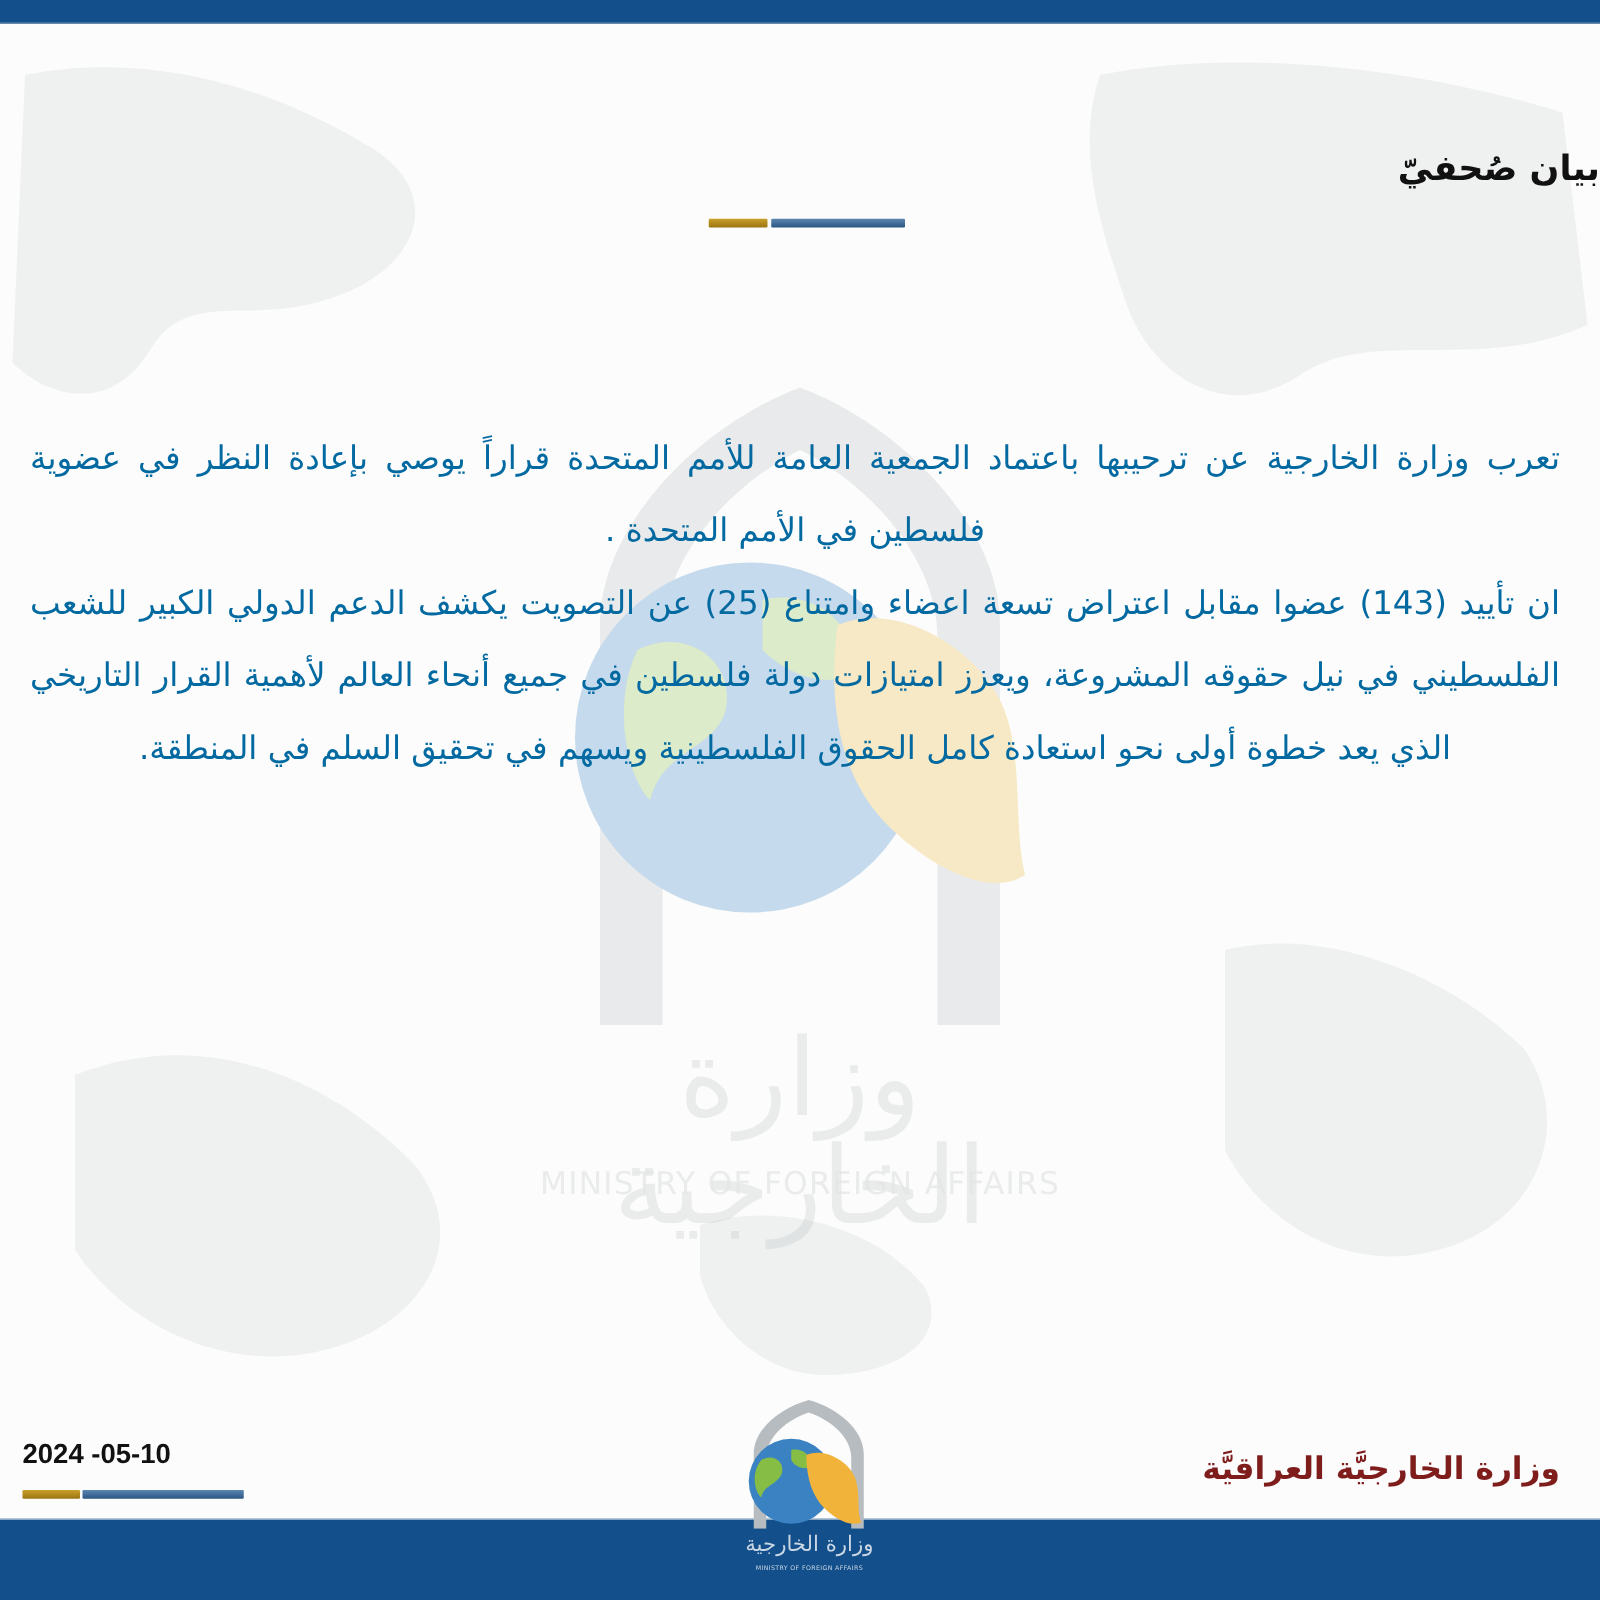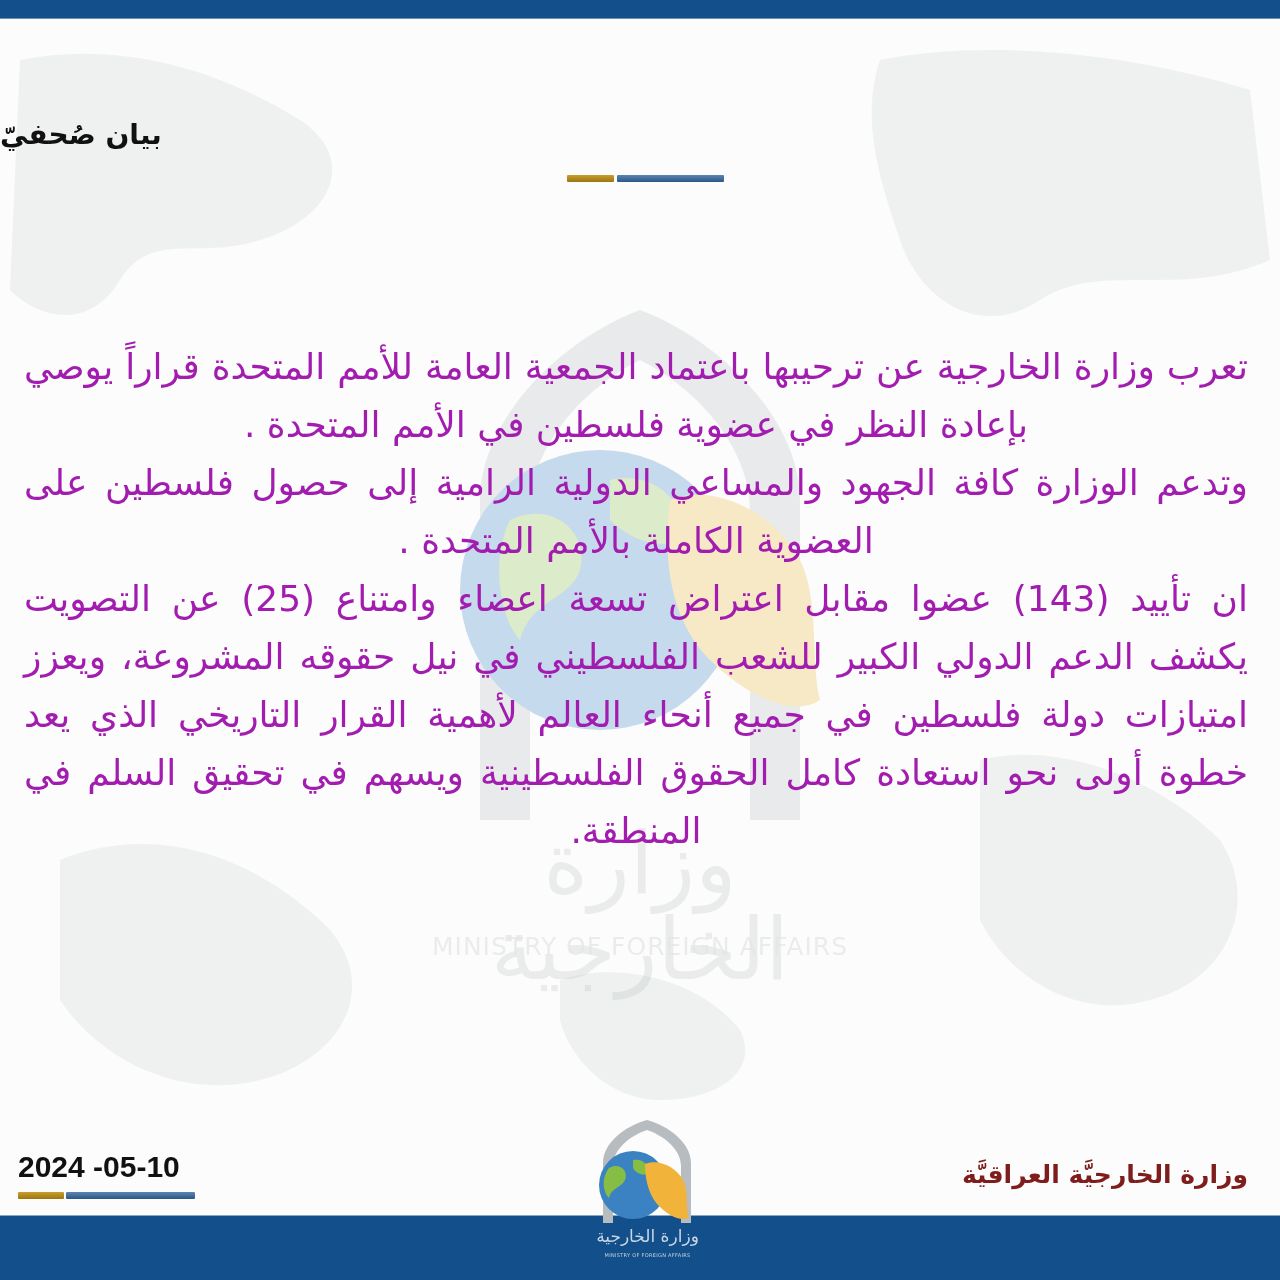--- a/index.html
+++ b/index.html
@@ -69,21 +69,21 @@
       font-size: 25px;
       letter-spacing: 1px;
       color: #a6abae;
       opacity: 0.7;
     }
     .title {
       position: absolute;
       left: 0;
       width: 1280px;
       top: 118px;
-      text-align: left;
+      text-align: right;
       direction: rtl;
       font-family: "DejaVu Sans", sans-serif;
       font-weight: bold;
       font-size: 28px;
       color: #111;
     }
     .rule {
       position: absolute;
       height: 7px;
       border-radius: 1px;
@@ -96,34 +96,34 @@
     }
     .body-text {
       position: absolute;
       left: 24px;
       top: 338px;
       width: 1224px;
       direction: rtl;
       text-align: justify;
       text-align-last: center;
       font-family: "DejaVu Sans", sans-serif;
-      font-size: 36px;
+      font-size: 26px;
       line-height: 58px;
-      color: #a21caf;
+      color: #0369a1;
     }
     .body-text p {
       margin: 0;
     }
     .date {
       position: absolute;
       left: 18px;
       top: 1150px;
       font-family: "Liberation Sans", sans-serif;
       font-weight: bold;
-      font-size: 30px;
+      font-size: 22px;
       color: #111;
       direction: ltr;
     }
     .footer-name {
       position: absolute;
       right: 32px;
       top: 1160px;
       direction: rtl;
       font-family: "DejaVu Sans", sans-serif;
       font-weight: bold;
@@ -184,21 +184,20 @@
   <div class="wm-ar">وزارة الخارجية</div>
   <div class="wm-en">MINISTRY OF FOREIGN AFFAIRS</div>
 </div>
 
 <div class="title">بيان صُحفيّ</div>
 <div class="rule gold" style="left:567px; top:175px; width:47px;"></div>
 <div class="rule blue" style="left:617px; top:175px; width:107px;"></div>
 
 <div class="body-text">
   <p>تعرب وزارة الخارجية عن ترحيبها باعتماد الجمعية العامة للأمم المتحدة قراراً يوصي بإعادة النظر في عضوية فلسطين في الأمم المتحدة .</p>
-  <p>وتدعم الوزارة كافة الجهود والمساعي الدولية الرامية إلى حصول فلسطين على العضوية الكاملة بالأمم المتحدة .</p>
   <p>ان تأييد (143) عضوا مقابل اعتراض تسعة اعضاء وامتناع (25) عن التصويت يكشف الدعم الدولي الكبير للشعب الفلسطيني في نيل حقوقه المشروعة، ويعزز امتيازات دولة فلسطين في جميع أنحاء العالم لأهمية القرار التاريخي الذي يعد خطوة أولى نحو استعادة كامل الحقوق الفلسطينية ويسهم في تحقيق السلم في المنطقة.</p>
 </div>
 
 <div class="date">2024 -05-10</div>
 <div class="rule gold" style="left:18px; top:1192px; width:46px;"></div>
 <div class="rule blue" style="left:66px; top:1192px; width:129px;"></div>
 
 <div class="footer-name">وزارة الخارجيَّة العراقيَّة</div>
 
 <div class="bottom-bar"></div>

